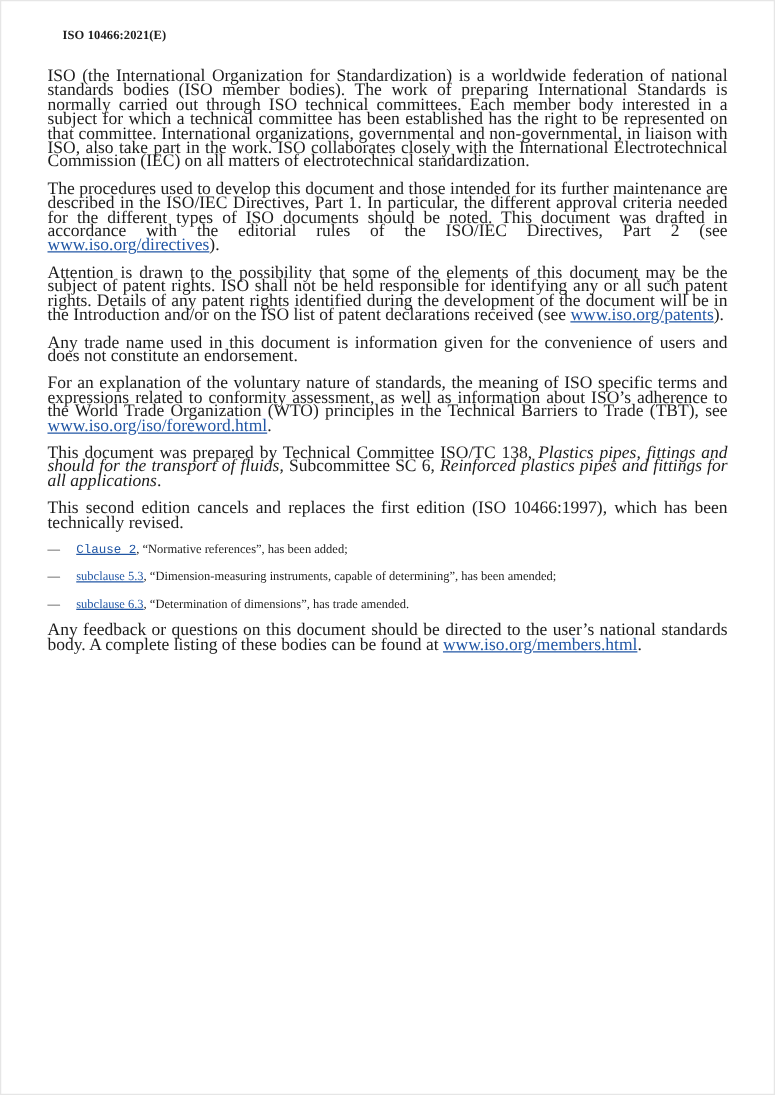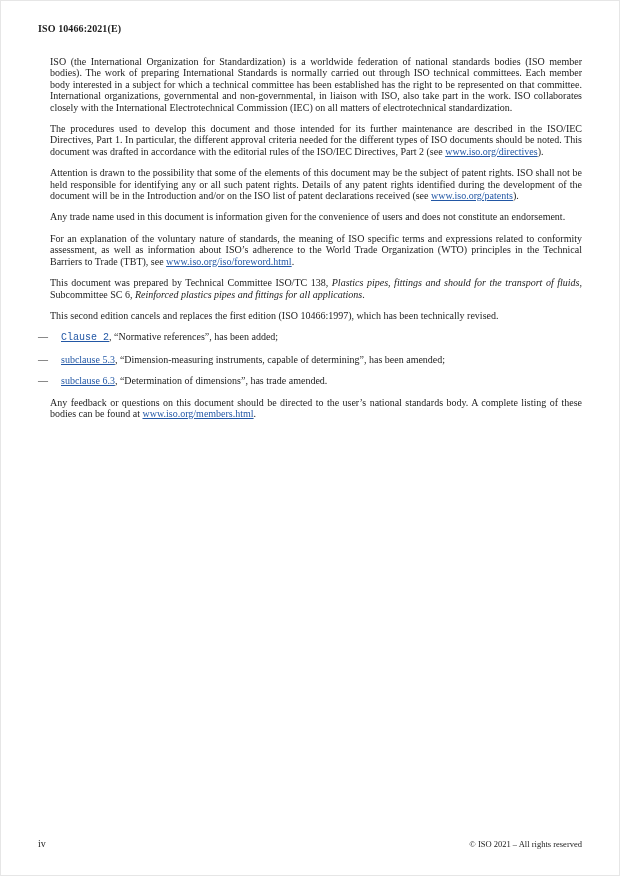--- a/index.html
+++ b/index.html
@@ -21,35 +21,36 @@
   .content {
     position: absolute;
     left: 37px;
     right: 37px;
     top: 22px;
   }
   .doc-ref {
     font-size: 10px;
     font-weight: bold;
     letter-spacing: 0.1px;
+    margin-left: 12px;
   }
   h1.section-title {
     font-size: 16.5px;
     font-weight: bold;
     margin: 38px 0 0 0;
     color: #111111;
   }
   .body-text {
     margin-top: 22px;
   }
   p.para {
-    font-size: 10px;
+    font-size: 14px;
     line-height: 11.4px;
     text-align: justify;
-    margin: 0 0 10px 12px;
+    margin: 0 0 10px 0;
   }
   a.link {
     text-decoration: underline;
     cursor: pointer;
   }
   .italic {
     font-style: italic;
   }
   .change-list {
     margin: 2px 0 10px 0;
@@ -126,17 +127,13 @@
           <span class="li-body"><a class="link" style="color: rgb(34, 87, 165);">subclause 6.3</a><span>, “Determination of dimensions”, has trade amended.</span></span>
         </div>
 
       </div>
 
       <p class="para"><span>Any feedback or questions on this document should be directed to the user’s national standards body. A complete listing of these bodies can be found at </span><a class="link" style="color: rgb(34, 87, 165);">www.iso.org/members.html</a><span>.</span></p>
 
     </div>
   </div>
 
-  <div class="footer">
-    <span class="footer-left">iv</span>
-    <span class="footer-right">© ISO 2021 – All rights reserved</span>
-  </div>
 </div>
 
 </body></html>

